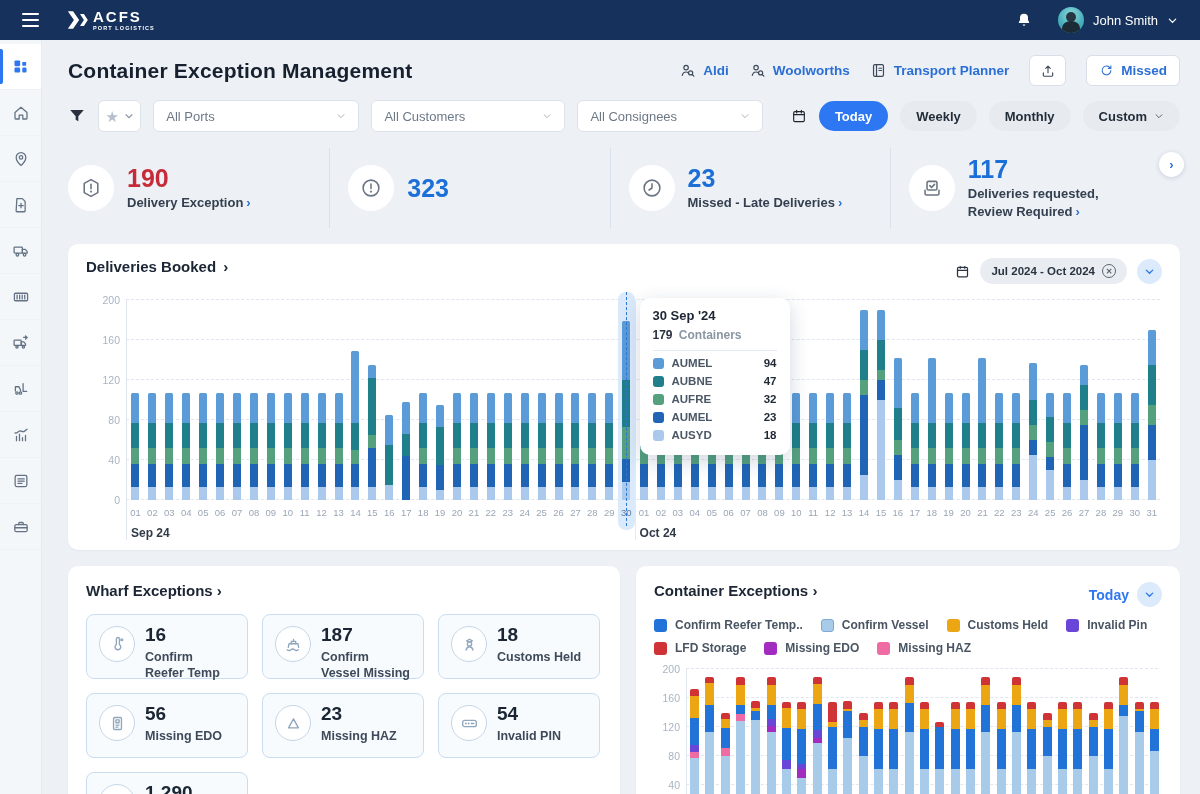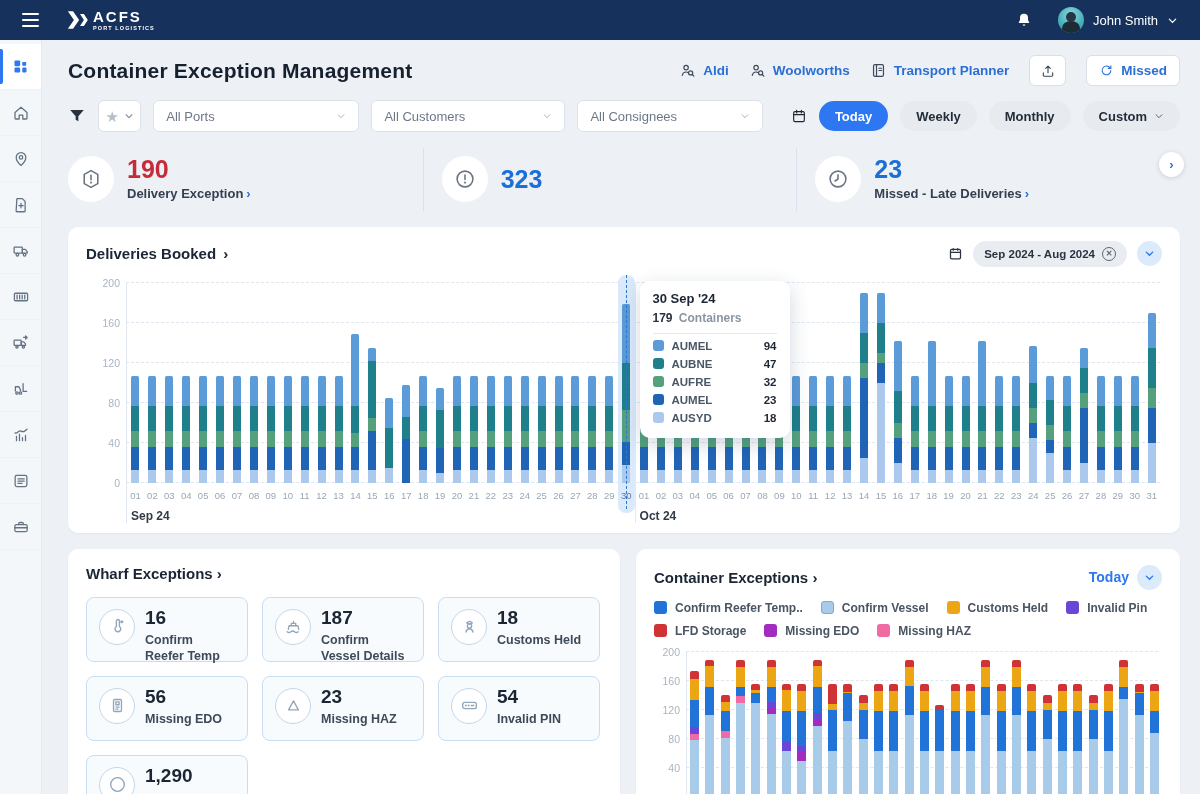--- a/index.html
+++ b/index.html
@@ -60,21 +60,21 @@
   .kpi + .kpi { border-left:1px solid #d9e2ec; padding-left:18px; }
   .kpi-icon { width:46px; height:46px; border-radius:50%; background:#fff; display:flex; align-items:center; justify-content:center; color:#6b7582; flex:0 0 46px; }
   .kpi-val { font-size:25px; font-weight:700; color:#1d6fd8; line-height:1.05; }
   .kpi-val.red { color:#c62b39; }
   .kpi-label { font-size:13px; color:#34404f; font-weight:700; line-height:1.35; max-width:158px; margin-top:3px; }
   .lnk-chev { color:#2b6fd4; font-weight:800; margin-left:3px; }
   .kpis-next { position:absolute; right:-4px; top:4px; width:25px; height:25px; border-radius:50%; background:#fff; box-shadow:0 1px 5px rgba(10,40,90,.16); display:flex; align-items:center; justify-content:center; color:#2b6fd4; font-size:13px; font-weight:800; cursor:pointer; }
 
   
   .panel { background:#fff; border-radius:10px; box-shadow:0 1px 2px rgba(20,40,80,.05); }
-  .panel-head { display:flex; align-items:center; }
+  .panel-head { display:flex; align-items:flex-start; }
   .panel-title { font-size:15px; font-weight:800; color:#1b2534; }
   .db-panel { margin-top:16px; padding:14px 18px 10px; }
   .db-head-right { margin-left:auto; display:flex; align-items:center; gap:10px; }
   .chip-cal { color:#2a3440; cursor:pointer; }
   .chip { height:26px; background:#e9edf2; border-radius:13px; display:flex; align-items:center; gap:7px; padding:0 11px; font-size:11.5px; font-weight:800; color:#2a3440; cursor:pointer; }
   .chip .x { width:14px; height:14px; border:1.2px solid #5a6573; border-radius:50%; font-size:8px; display:flex; align-items:center; justify-content:center; color:#5a6573; font-weight:700; }
   .round-chev { width:25px; height:25px; border-radius:50%; background:#dcebfb; color:#2e77f2; display:flex; align-items:center; justify-content:center; cursor:pointer; }
 
   
   .db-chart { position:relative; margin-top:16px; padding-left:40px; padding-right:2px; }
@@ -413,35 +413,48 @@
             <svg width="22" height="22" viewBox="0 0 24 24" fill="none" stroke="currentColor" stroke-width="1.7" stroke-linecap="round" stroke-linejoin="round">
               <circle cx="12" cy="12" r="8.6"></circle>
               <path d="M12 7.4V12l-3.2 2.2"></path>
             </svg>
           </span>
     <span>
             <div class="kpi-val blue">23</div>
     <div class="kpi-label">Missed - Late Deliveries<span class="lnk-chev">›</span></div>
           </span>
         </div>
+        <div class="kpi">
+          <span class="kpi-icon">
+            <svg width="22" height="22" viewBox="0 0 24 24" fill="none" stroke="currentColor" stroke-width="1.7" stroke-linecap="round" stroke-linejoin="round">
+              <rect x="6.6" y="4.8" width="10.8" height="9.4" rx="1.5"></rect>
+              <path d="M9.6 9.4l1.9 1.9 3.3-3.3"></path>
+              <path d="M4.4 14.4V18a1.6 1.6 0 0 0 1.6 1.6h12a1.6 1.6 0 0 0 1.6-1.6v-3.6"></path>
+            </svg>
+          </span>
+    <span>
+            <div class="kpi-val blue">117</div>
+    <div class="kpi-label">Deliveries requested, Review Required<span class="lnk-chev">›</span></div>
+          </span>
+        </div>
         <div class="kpis-next">›</div>
     </div>
 
     <div class="panel db-panel">
       <div class="panel-head">
         <span class="panel-title"><span>Deliveries Booked</span> <span class="lnk-chev" style="color:#1b2534">›</span></span>
         <div class="db-head-right">
           <span class="ic chip-cal">
             <svg width="15" height="15" viewBox="0 0 24 24" fill="none" stroke="currentColor" stroke-width="2">
                 <rect x="4" y="5.5" width="16" height="15" rx="2"></rect>
                 <path d="M4 10h16M8.5 3.5v4M15.5 3.5v4"></path>
               </svg>
           </span>
           <div class="chip">
-            <span>Sep 2024 - Aug 2024</span>
+            <span>Jul 2024 - Oct 2024</span>
             <span class="x">✕</span>
           </div>
           <div class="round-chev">
             <svg width="11" height="11" viewBox="0 0 24 24" fill="none" stroke="currentColor" stroke-width="3" stroke-linecap="round">
                 <path d="M5 9l7 7 7-7"></path>
               </svg>
           </div>
         </div>
       </div>
       <div class="db-chart" id="dbchart">
@@ -1145,21 +1158,21 @@
             <div class="wh-card">
               <span class="wh-icon">
                 <svg width="19" height="19" viewBox="0 0 24 24" fill="none" stroke="currentColor" stroke-width="1.7" stroke-linecap="round" stroke-linejoin="round">
                   <path d="M5.4 15.6l1-4.6h11.2l1 4.6"></path>
                   <path d="M9.2 11V8h5.6v3M12 8V5.6"></path>
                   <path d="M4 18.6c1.6 1.3 3.1 1.3 4.7 0s3-1.3 4.6 0 3.1 1.3 4.7 0"></path>
                 </svg>
               </span>
     <span>
                 <div class="wh-num">187</div>
-    <div class="wh-label">Confirm Vessel Details</div>
+    <div class="wh-label">Confirm Vessel Missing</div>
               </span>
             </div>
             <div class="wh-card">
               <span class="wh-icon">
                 <svg width="19" height="19" viewBox="0 0 24 24" fill="none" stroke="currentColor" stroke-width="1.7" stroke-linecap="round" stroke-linejoin="round">
                   <circle cx="12" cy="11.4" r="2.7"></circle>
                   <path d="M7.6 19c.8-2.7 2.4-4.1 4.4-4.1s3.6 1.4 4.4 4.1"></path>
                   <path d="M8.4 7.4 12 5.4l3.6 2-3.6 1.6z"></path>
                 </svg>
               </span>

